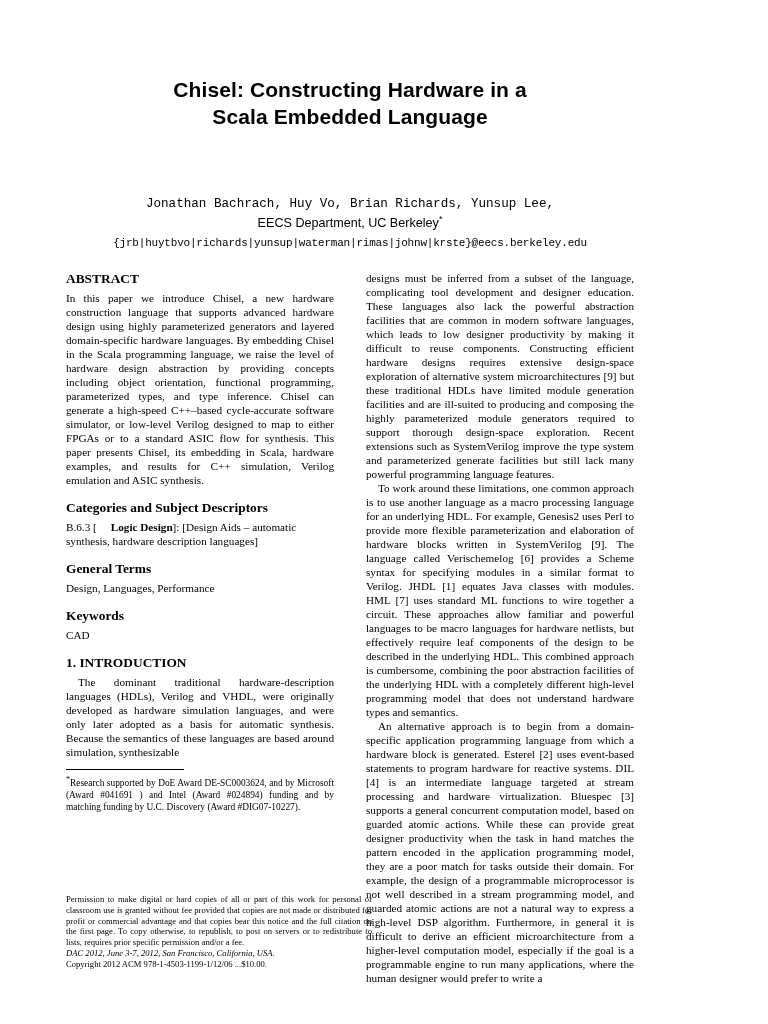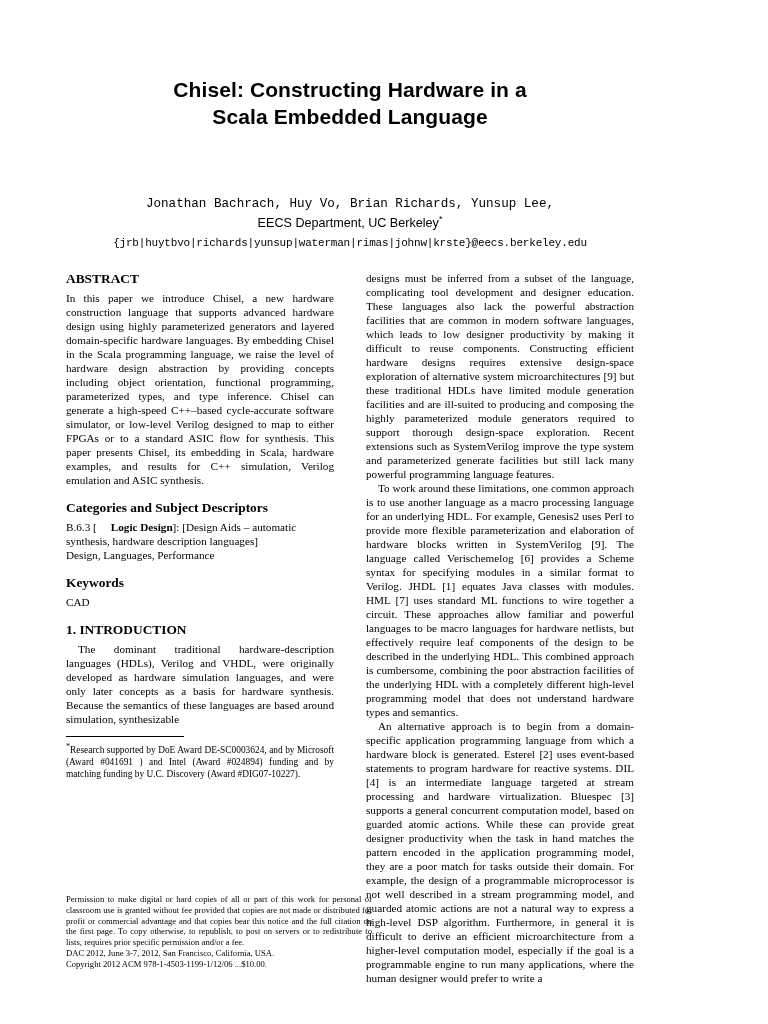--- a/index.html
+++ b/index.html
@@ -108,20 +108,21 @@
   .copyright {
     position: absolute;
     bottom: 16px;
     left: 0;
     width: 306px;
     font-size: 8.6px;
     line-height: 1.25;
     text-align: justify;
   }
   .copyright .conf {
+    font-style: italic;
   }
   .colleft-inner {
     min-height: 620px;
   }
 </style>
 </head>
 <body>
 
 <div class="page">
 
@@ -143,27 +144,28 @@
   <div class="columns">
 
     <div class="col">
       <div class="colleft-inner">
         <h2 class="section first">ABSTRACT</h2>
         <p class="body">In this paper we introduce Chisel, a new hardware construction language that supports advanced hardware design using highly parameterized generators and layered domain-specific hardware languages. By embedding Chisel in the Scala programming language, we raise the level of hardware design abstraction by providing concepts including object orientation, functional programming, parameterized types, and type inference. Chisel can generate a high-speed C++–based cycle-accurate software simulator, or low-level Verilog designed to map to either FPGAs or to a standard ASIC flow for synthesis. This paper presents Chisel, its embedding in Scala, hardware examples, and results for C++ simulation, Verilog emulation and ASIC synthesis.</p>
 
         <h2 class="section">Categories and Subject Descriptors</h2>
         <p class="tight"><span>B.6.3 [</span><span class="bold">Logic Design</span><span>]: [Design Aids – automatic synthesis, hardware description languages]</span></p>
 
+        <h2 class="section">General Terms</h2>
         <p class="tight">Design, Languages, Performance</p>
 
         <h2 class="section">Keywords</h2>
         <p class="tight">CAD</p>
 
         <h2 class="section">1.   INTRODUCTION</h2>
-        <p class="body indent">The dominant traditional hardware-description languages (HDLs), Verilog and VHDL, were originally developed as hardware simulation languages, and were only later concepts as a basis for hardware synthesis. Because the semantics of these languages are based around simulation, synthesizable</p>
+        <p class="body indent">The dominant traditional hardware-description languages (HDLs), Verilog and VHDL, were originally developed as hardware simulation languages, and were only later adopted as a basis for automatic synthesis. Because the semantics of these languages are based around simulation, synthesizable</p>
 
         <hr class="footnote-rule">
         <p class="footnote"><span class="star">*</span><span>Research supported by DoE Award DE-SC0003624, and by Microsoft (Award #041691 ) and Intel (Award #024894) funding and by matching funding by U.C. Discovery (Award #DIG07-10227).</span></p>
       </div>
 
       <div class="copyright">
         <div>Permission to make digital or hard copies of all or part of this work for personal or classroom use is granted without fee provided that copies are not made or distributed for profit or commercial advantage and that copies bear this notice and the full citation on the first page. To copy otherwise, to republish, to post on servers or to redistribute to lists, requires prior specific permission and/or a fee.</div>
         <div class="conf">DAC 2012, June 3-7, 2012, San Francisco, California, USA.</div>
         <div>Copyright 2012 ACM 978-1-4503-1199-1/12/06 ...$10.00.</div>
       </div>

